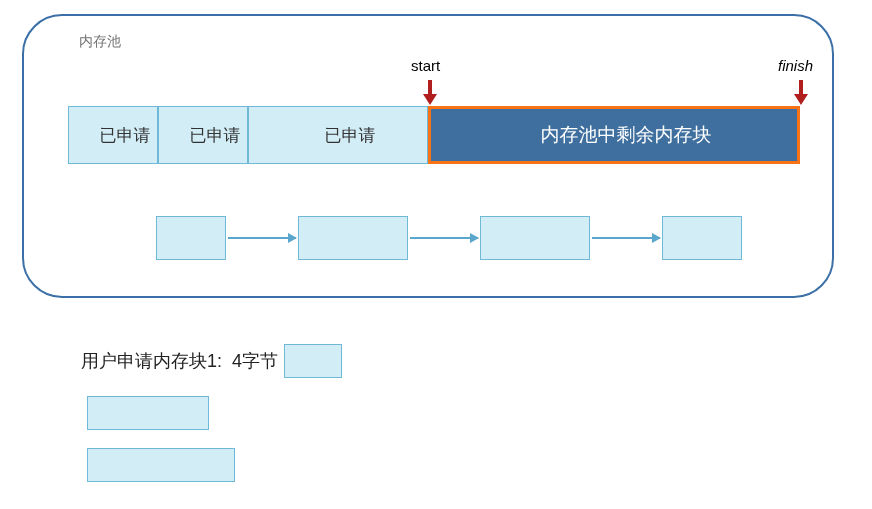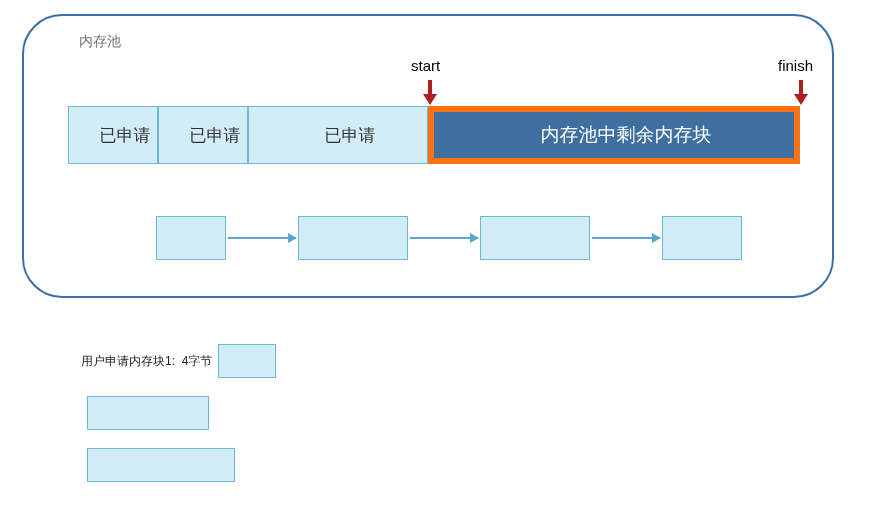--- a/index.html
+++ b/index.html
@@ -75,21 +75,21 @@
     font-size: 17px;
     padding-left: 24px;
   }
   .seg-alloc {
     background: #d2edf6;
     border: 1px solid #6fb9d8;
     color: #333;
   }
   .seg-free {
     background: #3f6f9e;
-    border: 6px solid #f97316;
+    border: 3px solid #f97316;
     color: #fff;
     font-size: 19px;
   }
   .ll-node {
     position: absolute;
     height: 44px;
     background: #d2edf6;
     border: 1px solid #6fb9d8;
   }
   .ll-arrow {
@@ -109,21 +109,21 @@
     border-bottom: 5px solid transparent;
   }
   
   .req-row {
     position: absolute;
     left: 81px;
     display: flex;
     align-items: center;
   }
   .req-label {
-    font-size: 12px;
+    font-size: 18px;
     color: #222;
     white-space: pre;
   }
   .req-box {
     height: 34px;
     background: #d2edf6;
     border: 1px solid #6fb9d8;
     margin-left: 6px;
   }
 </style>
@@ -132,21 +132,21 @@
 
 <div class="pool-box"></div>
 <div class="pool-title">内存池</div>
 
 <div class="ptr-label" style="left:411px; top:57px;">start</div>
 <div class="ptr-arrow" style="left:423px; top:80px;">
   <div class="shaft"></div>
     <div class="head"></div>
 </div>
 
-<div class="ptr-label" style="left:778px; top:57px;">finish</div>
+<div class="ptr-label" style="left:778px; top:57px;font-style:italic;">finish</div>
 <div class="ptr-arrow" style="left:794px; top:80px;">
   <div class="shaft"></div>
     <div class="head"></div>
 </div>
 
 <div class="membar">
   <div class="seg seg-alloc" style="left:0px;   width:90px;">
       <span>已申请</span>
     </div>
   <div class="seg seg-alloc" style="left:90px;  width:90px;">

